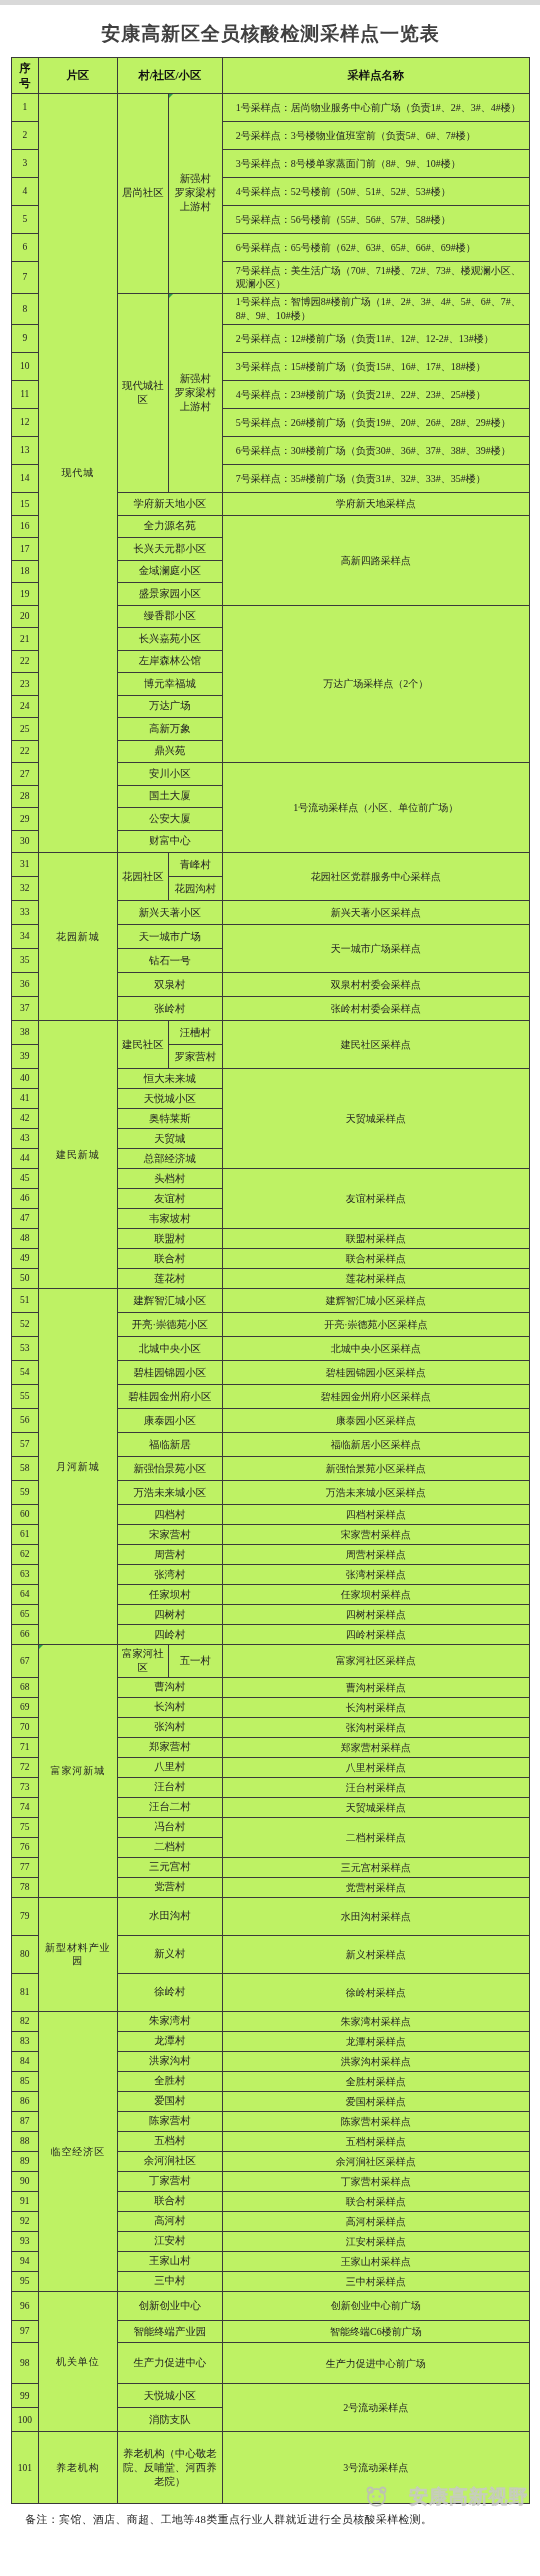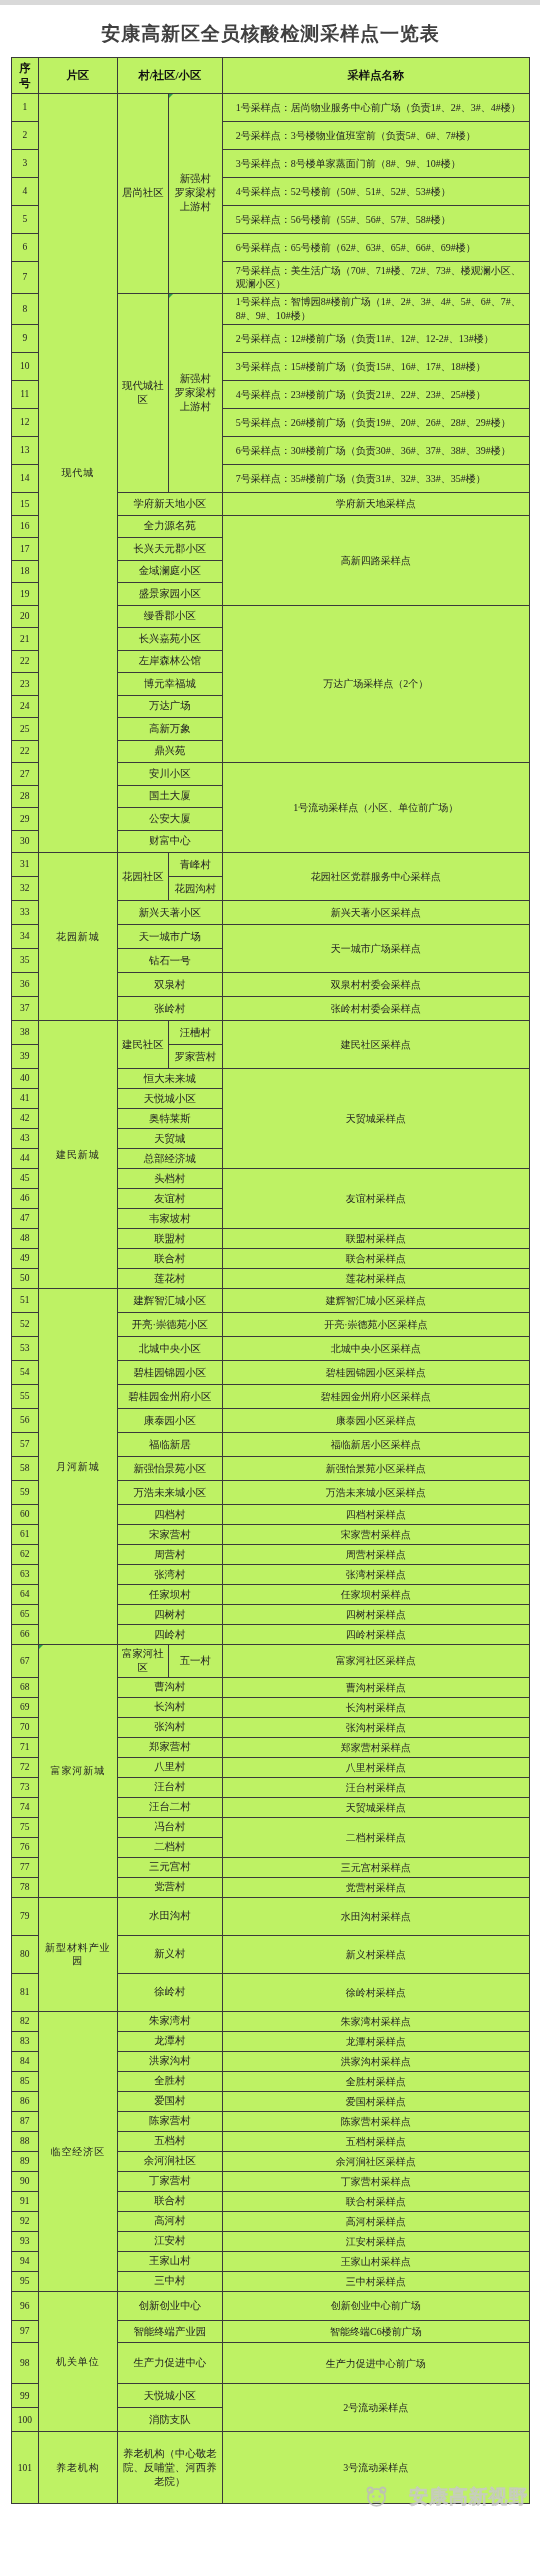--- a/index.html
+++ b/index.html
@@ -586,14 +586,15 @@
           <circle cx="22" cy="8" r="3" fill="none" stroke="#bdbdbd" stroke-width="2"></circle>
           <circle cx="11.5" cy="15" r="1.4" fill="#bdbdbd"></circle>
           <circle cx="18.5" cy="15" r="1.4" fill="#bdbdbd"></circle>
           <path d="M11 20 Q15 23 19 20" fill="none" stroke="#bdbdbd" stroke-width="1.6"></path>
         </svg>
       </span>
       <span>安康高新视野</span>
     </div>
   </div>
 
+  <div class="note-line">备注：宾馆、酒店、商超、工地等48类重点行业人群就近进行全员核酸采样检测。</div>
 </div>
 
 
 </body></html>

